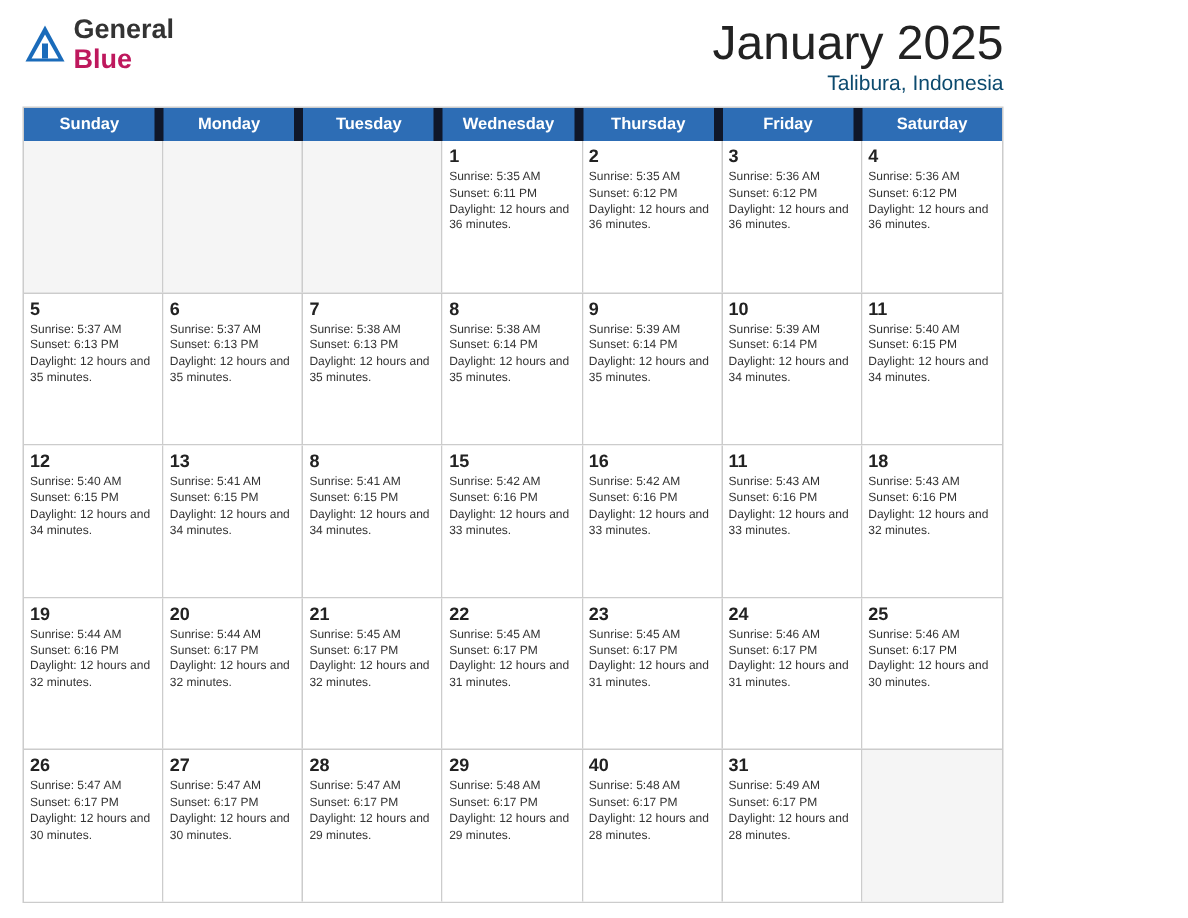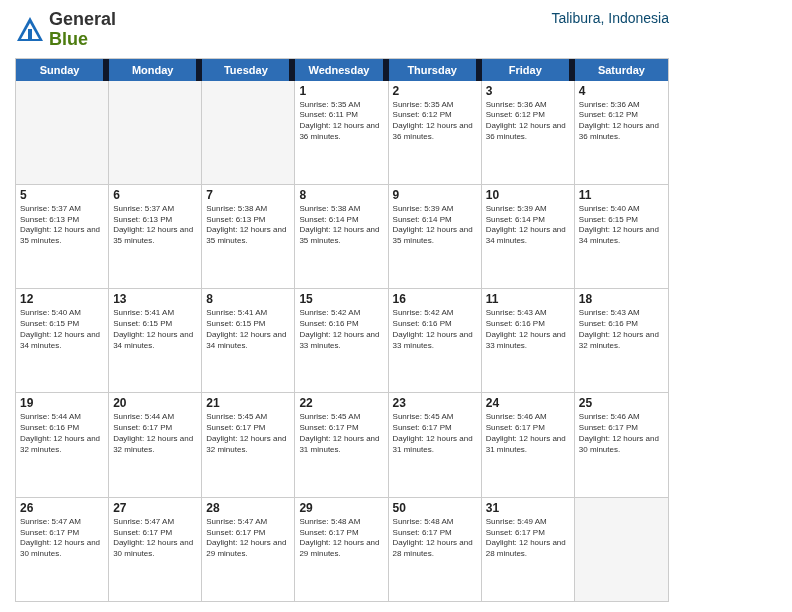--- a/index.html
+++ b/index.html
@@ -27,21 +27,21 @@
       display: flex;
       align-items: center;
       gap: 4px;
     }
     .logo-text {
       font-size: 18px;
       font-weight: bold;
       line-height: 1.1;
     }
     .logo-general { color: #333; }
-    .logo-blue { color: #4d7c0f; }
+    .logo-blue { color: #be185d; }
     .logo-icon {
       width: 30px;
       height: 30px;
     }
     .title-block {
       text-align: right;
     }
     .month-title {
       font-size: 32px;
       font-weight: normal;
@@ -116,20 +116,21 @@
         <polygon points="15,2 28,26 2,26" fill="#1a6bba"></polygon>
         <polygon points="15,8 24,24 6,24" fill="#fff"></polygon>
         <rect x="13" y="14" width="4" height="10" fill="#1a6bba"></rect>
       </svg>
       <div class="logo-text">
         <span class="logo-general">General</span><br>
         <span class="logo-blue">Blue</span>
       </div>
     </div>
     <div class="title-block">
+      <div class="month-title">January 2025</div>
       <div class="subtitle">Talibura, Indonesia</div>
     </div>
   </div>
 
   <div class="calendar">
     <div class="cal-header">
       <div class="cal-header-cell">Sunday</div>
       <div class="cal-header-cell">Monday</div>
       <div class="cal-header-cell">Tuesday</div>
       <div class="cal-header-cell">Wednesday</div>
@@ -318,21 +319,21 @@
 Sunset: 6:17 PM
 Daylight: 12 hours and 29 minutes.</div>
           </div>
           <div class="cal-cell">
             <span class="day-num">29</span>
             <div class="cell-text" style="white-space: pre-line;">Sunrise: 5:48 AM
 Sunset: 6:17 PM
 Daylight: 12 hours and 29 minutes.</div>
           </div>
           <div class="cal-cell">
-            <span class="day-num">50</span>
+            <span class="day-num">40</span>
             <div class="cell-text" style="white-space: pre-line;">Sunrise: 5:48 AM
 Sunset: 6:17 PM
 Daylight: 12 hours and 28 minutes.</div>
           </div>
           <div class="cal-cell">
             <span class="day-num">31</span>
             <div class="cell-text" style="white-space: pre-line;">Sunrise: 5:49 AM
 Sunset: 6:17 PM
 Daylight: 12 hours and 28 minutes.</div>
           </div>

